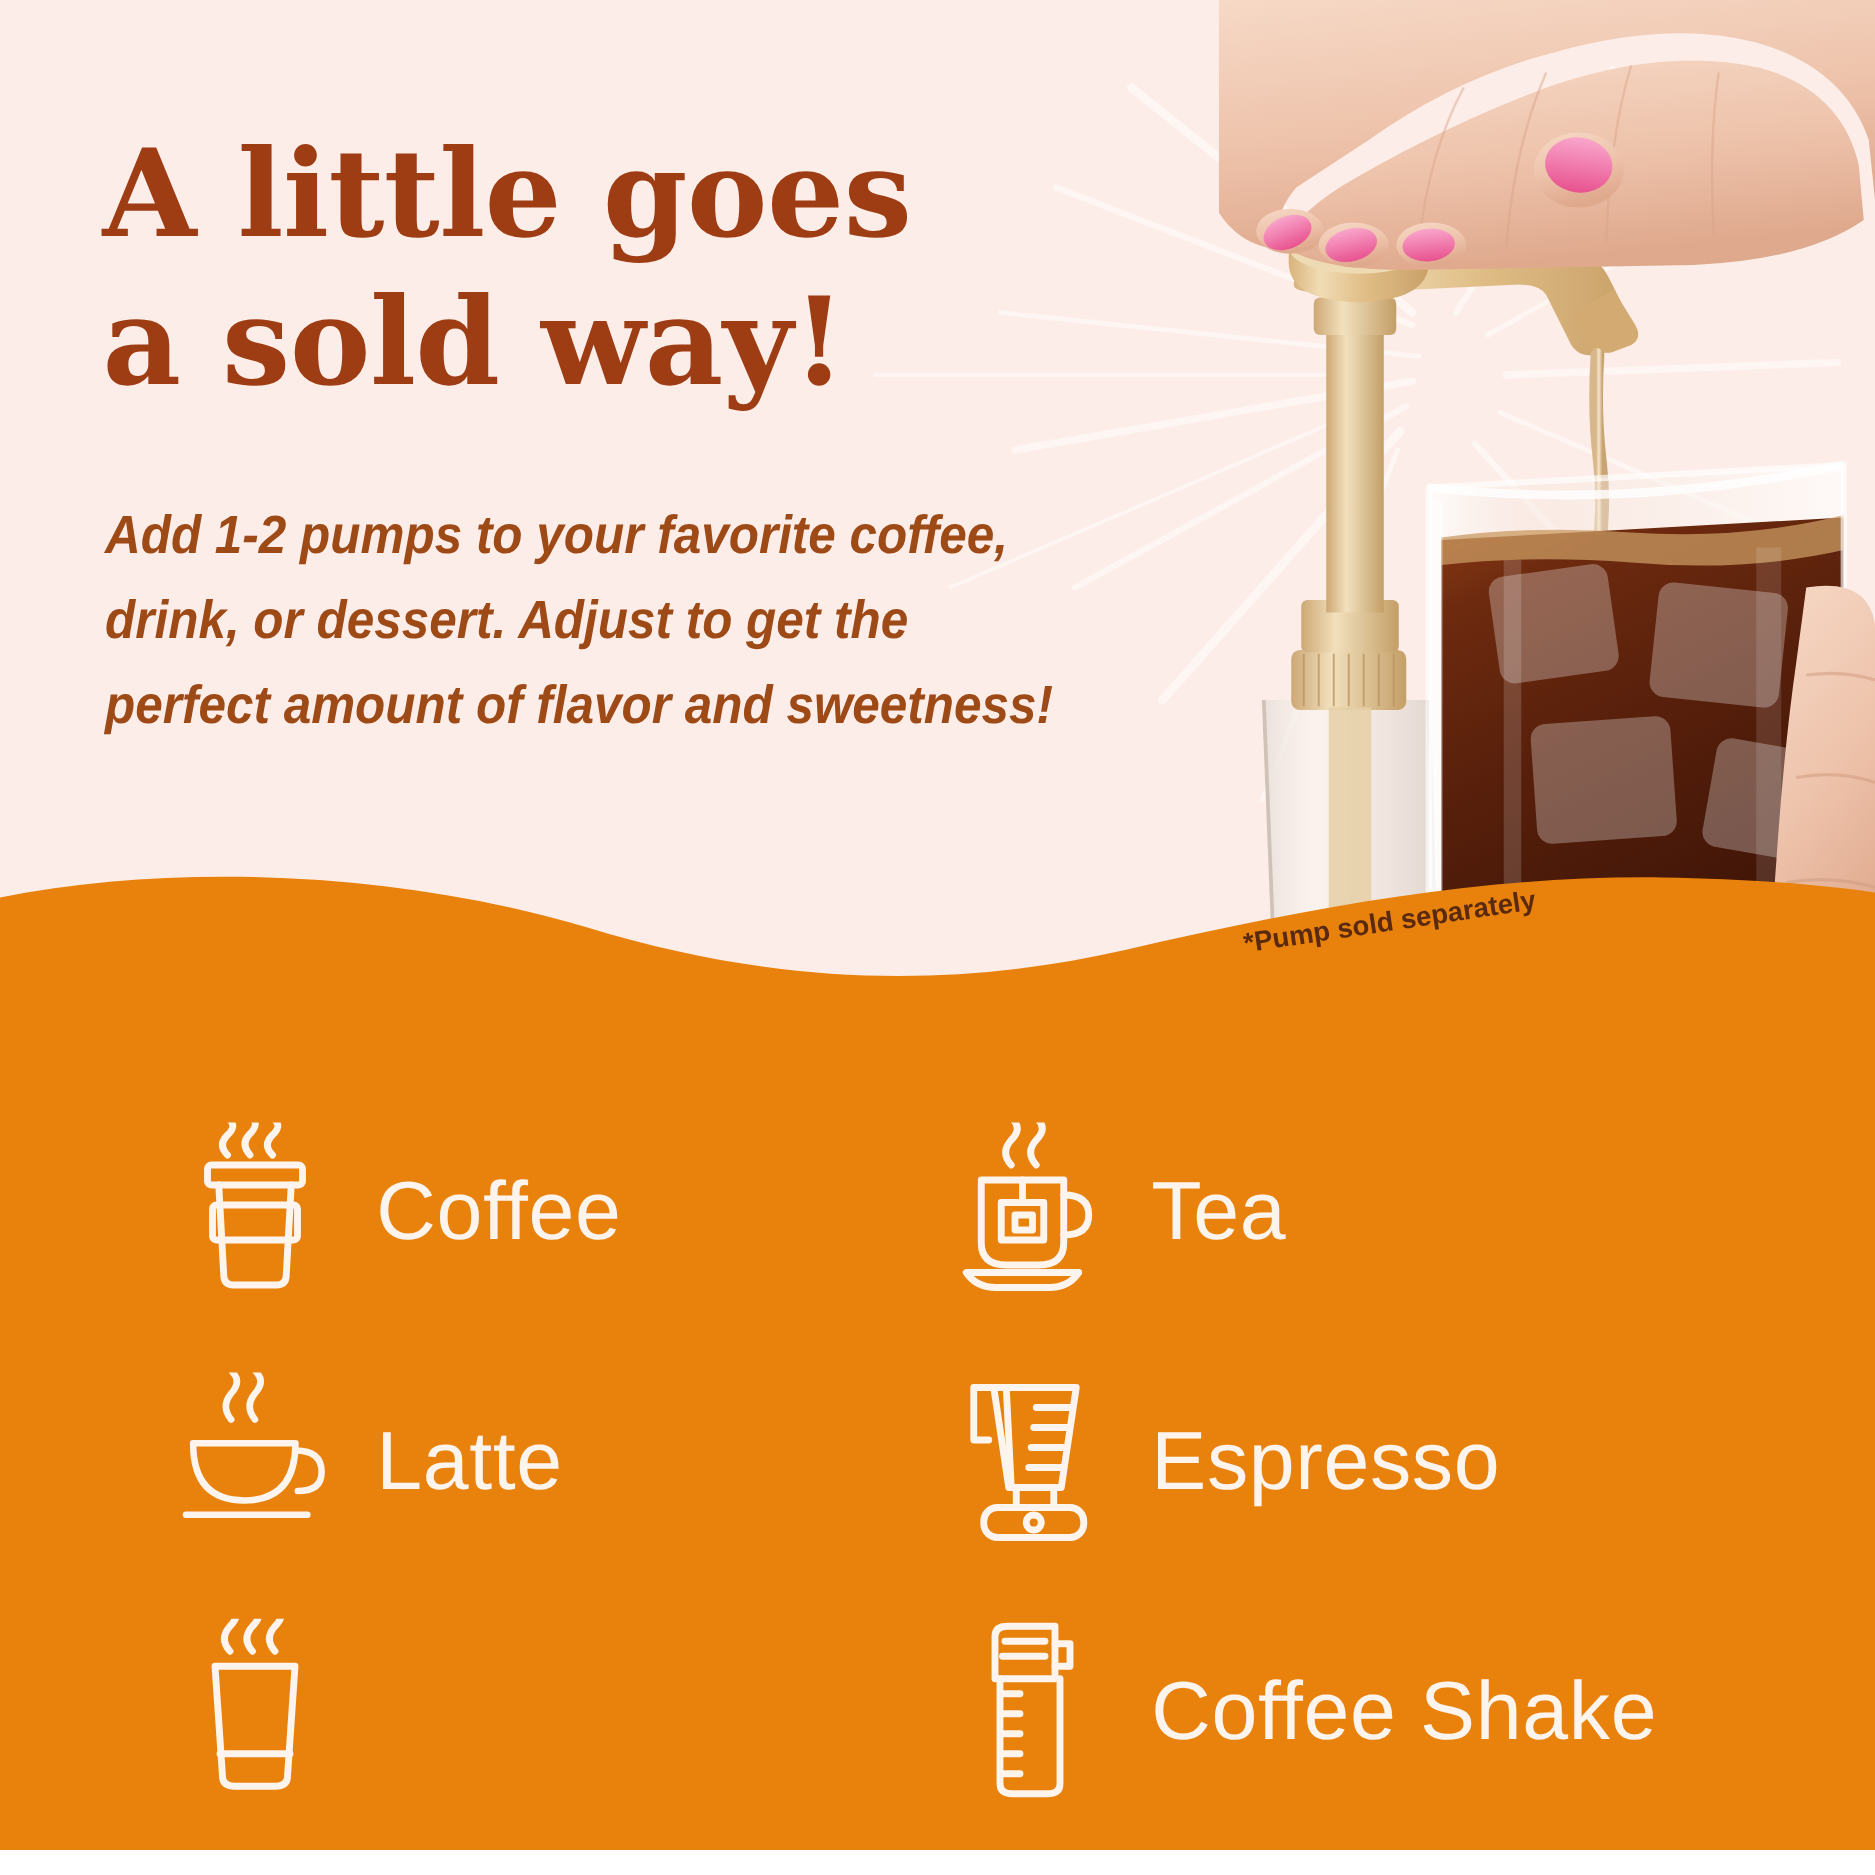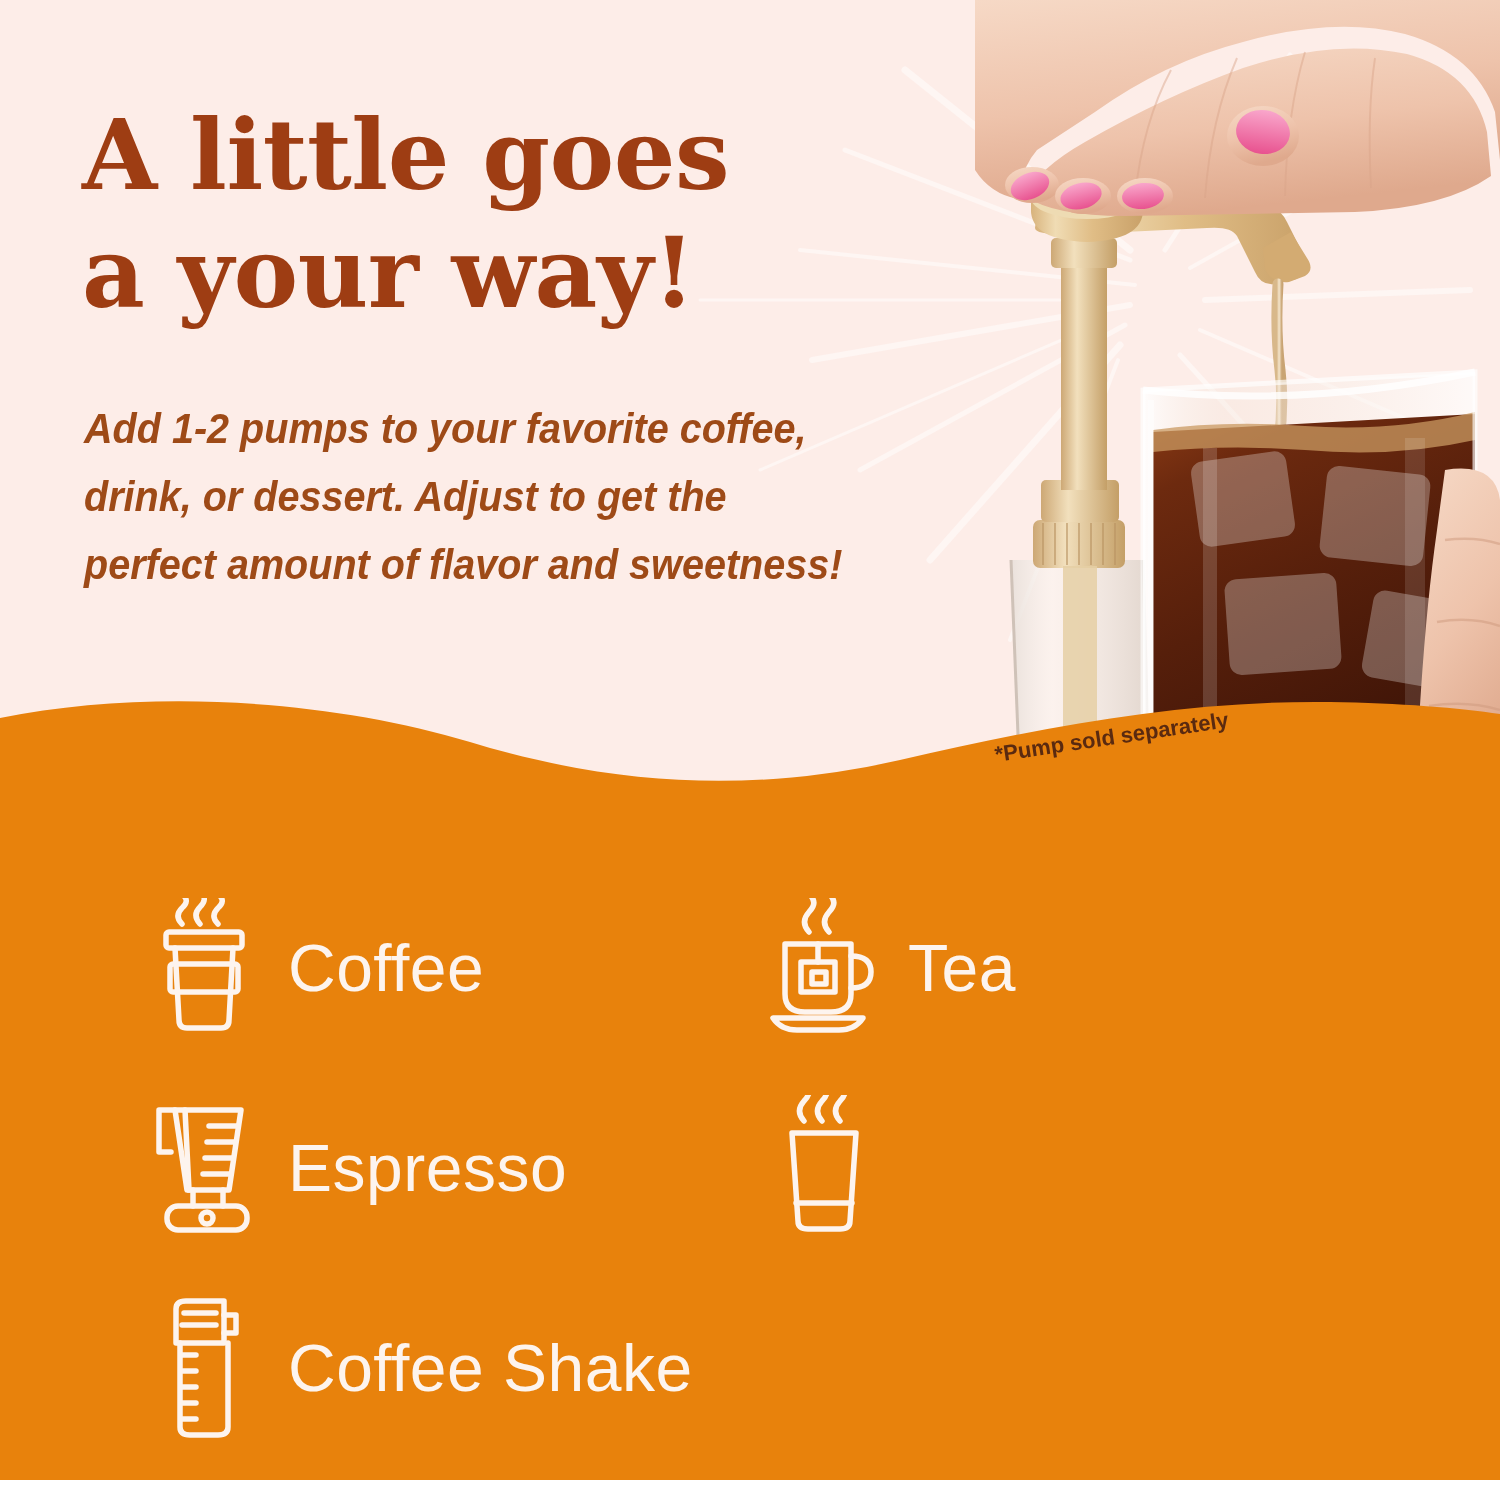--- a/index.html
+++ b/index.html
@@ -105,21 +105,21 @@
     height: 600px;
     display: grid;
     grid-template-columns: 620px 680px;
     grid-template-rows: 200px 200px 200px;
     padding-left: 145px;
     box-sizing: border-box;
   }
   .cell {
     display: flex;
     align-items: center;
-    gap: 25px;
+    gap: 38px;
   }
   .cell .ico {
     flex: 0 0 auto;
     width: 118px;
     display: flex;
     align-items: center;
     justify-content: center;
   }
   .cell .lbl {
     font-family: "Liberation Sans", sans-serif;
@@ -151,21 +151,21 @@
       <line x1="1205" y1="300" x2="1470" y2="290" stroke-width="6"></line>
       <line x1="1200" y1="330" x2="1455" y2="440" stroke-width="4"></line>
       <line x1="1180" y1="355" x2="1380" y2="575" stroke-width="5"></line>
       <line x1="1085" y1="330" x2="760" y2="470" stroke-width="3"></line>
       <line x1="1060" y1="300" x2="700" y2="300" stroke-width="3"></line>
     </g>
   </svg>
 
   <div class="headline">
     <span class="line">A little goes</span>
-    <span class="line">a your way!</span>
+    <span class="line">a sold way!</span>
   </div>
 
   <div class="subcopy">
     <span class="line">Add 1-2 pumps to your favorite coffee,</span>
     <span class="line">drink, or dessert. Adjust to get the</span>
     <span class="line">perfect amount of flavor and sweetness!</span>
   </div>
 
   <svg class="photo" viewBox="0 0 525 810">
     <defs>
@@ -349,20 +349,32 @@
           <path d="M86 58 Q106 58 106 74 Q106 90 86 90"></path>
           <path d="M8 120 L98 120 Q90 132 74 132 L32 132 Q16 132 8 120 Z"></path>
           <rect x="36" y="64" width="34" height="30"></rect>
           <path d="M53 46 L53 64"></path>
           <rect x="47" y="74" width="14" height="12"></rect>
         </svg>
       </span>
       <span class="lbl">Tea</span>
     </div>
 
+    <div class="cell">
+      <span class="ico">
+        <svg width="124" height="140" viewBox="0 0 124 140" fill="none" stroke="#FDF4EE" stroke-width="5.5" stroke-linecap="round" stroke-linejoin="round">
+          <path d="M42 36 Q33 25 42 14 Q51 4 43 -4"></path>
+          <path d="M62 36 Q53 25 62 14 Q71 4 63 -4"></path>
+          <path d="M10 56 L96 56 Q96 104 53 104 Q10 104 10 56 Z"></path>
+          <path d="M96 62 Q118 62 118 80 Q118 96 98 96"></path>
+          <path d="M4 116 L106 116"></path>
+        </svg>
+      </span>
+      <span class="lbl">Latte</span>
+    </div>
 
     <div class="cell">
       <span class="ico">
         <svg width="110" height="140" viewBox="0 0 110 140" fill="none" stroke="#FDF4EE" stroke-width="5.5" stroke-linecap="round" stroke-linejoin="round">
           <path d="M26 12 L92 12 L80 92 L38 92 Z"></path>
           <path d="M26 12 L10 12 L10 54 L22 54"></path>
           <path d="M36 12 L40 92"></path>
           <path d="M60 28 L88 28"></path>
             <path d="M58 44 L86 44"></path>
           <path d="M56 60 L84 60"></path>

